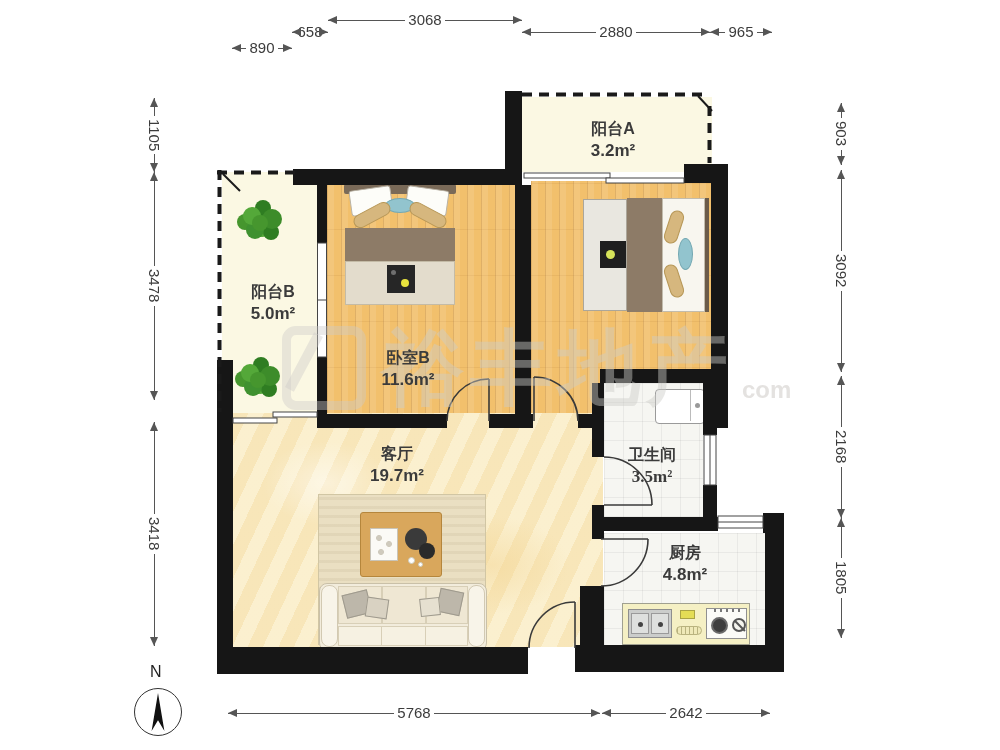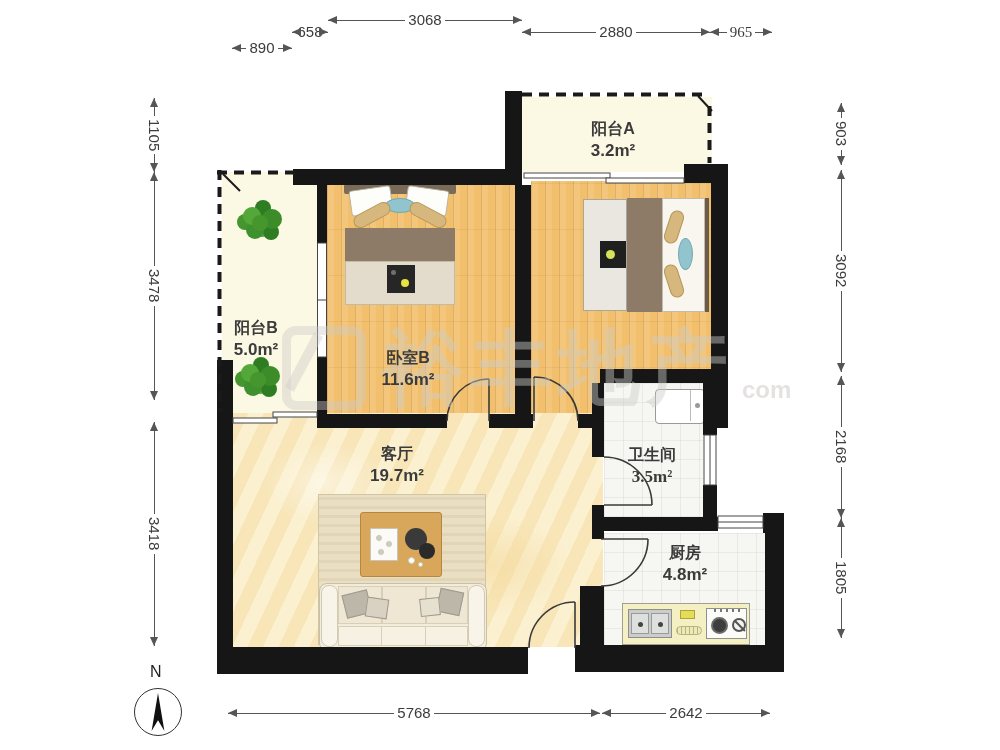--- a/index.html
+++ b/index.html
@@ -268,21 +268,21 @@
   <div class="watermark">
     <span class="wm-logo"></span>
     <span class="wm-text">裕丰地产</span>
     <span class="wm-suffix">com</span>
   </div>
 
   <div class="rlabel" style="left:553px;top:118px;">
     <span class="rname">阳台A</span>
     <span class="rarea">3.2m²</span>
   </div>
-  <div class="rlabel" style="left:196px;top:281px;margin-top:36px;">
+  <div class="rlabel" style="left:213px;top:281px;">
     <span class="rname">阳台B</span>
     <span class="rarea">5.0m²</span>
   </div>
   <div class="rlabel" style="left:348px;top:347px;">
     <span class="rname">卧室B</span>
     <span class="rarea">11.6m²</span>
   </div>
   <div class="rlabel" style="left:337px;top:443px;">
     <span class="rname">客厅</span>
     <span class="rarea">19.7m²</span>
@@ -309,21 +309,21 @@
   <div class="dim dim-h" style="left:328px;top:12px;width:194px;">
     <span class="dline"></span>
       <span class="dtext">3068</span>
       <span class="dline"></span>
   </div>
   <div class="dim dim-h" style="left:522px;top:24px;width:188px;">
     <span class="dline"></span>
       <span class="dtext">2880</span>
       <span class="dline"></span>
   </div>
-  <div class="dim dim-h" style="left:710px;top:24px;width:62px;font-family:Liberation Serif, serif;">
+  <div class="dim dim-h" style="left:710px;top:24px;width:62px;">
     <span class="dline"></span>
       <span class="dtext">965</span>
       <span class="dline"></span>
   </div>
 
   <div class="dim dim-v" style="left:146px;top:98px;height:74px;">
     <span class="dline"></span>
       <span class="dtext">1105</span>
       <span class="dline"></span>
   </div>

